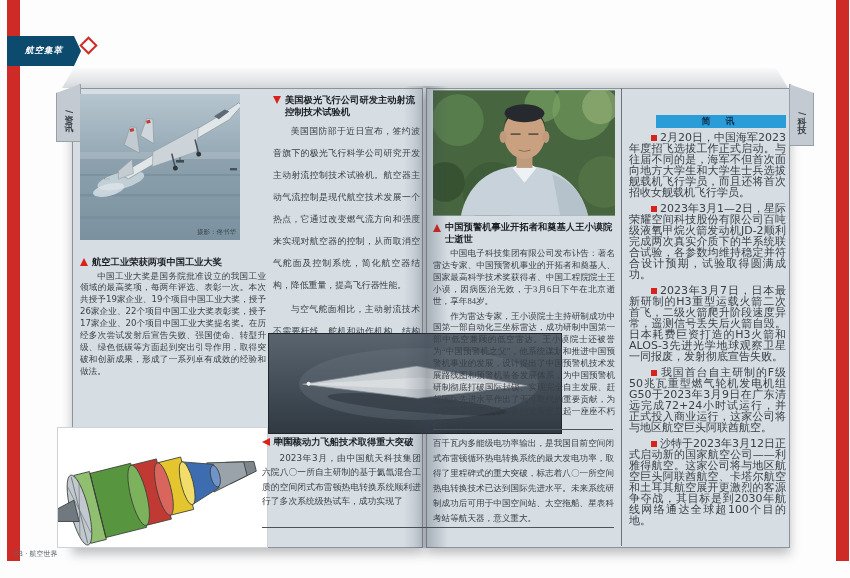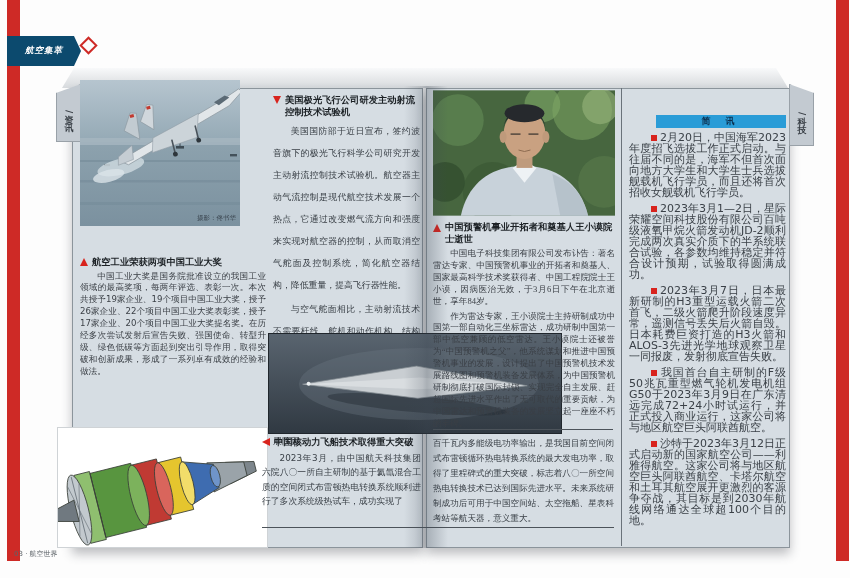--- a/index.html
+++ b/index.html
@@ -77,21 +77,21 @@
   <div class="panel lp"></div>
   <div class="panel rp"></div>
 
   <div class="tab tl">
     <span>资/讯</span>
   </div>
   <div class="tab tr">
     <span>科/技</span>
   </div>
 
-  <div class="photo" style="left:80px;top:80px;width:160px;height:146px;">
+  <div class="photo" style="left:80px;top:94px;width:160px;height:146px;">
     <svg viewBox="0 0 186 146" width="186" height="146">
       <defs>
         <linearGradient id="sky" x1="0" y1="0" x2="0" y2="1">
           <stop offset="0" stop-color="#b6c5cf"></stop>
             <stop offset="1" stop-color="#93a8b4"></stop>
         </linearGradient>
         <linearGradient id="sea" x1="0" y1="0" x2="0" y2="1">
           <stop offset="0" stop-color="#8da2ae"></stop>
             <stop offset="1" stop-color="#7b919f"></stop>
         </linearGradient>

